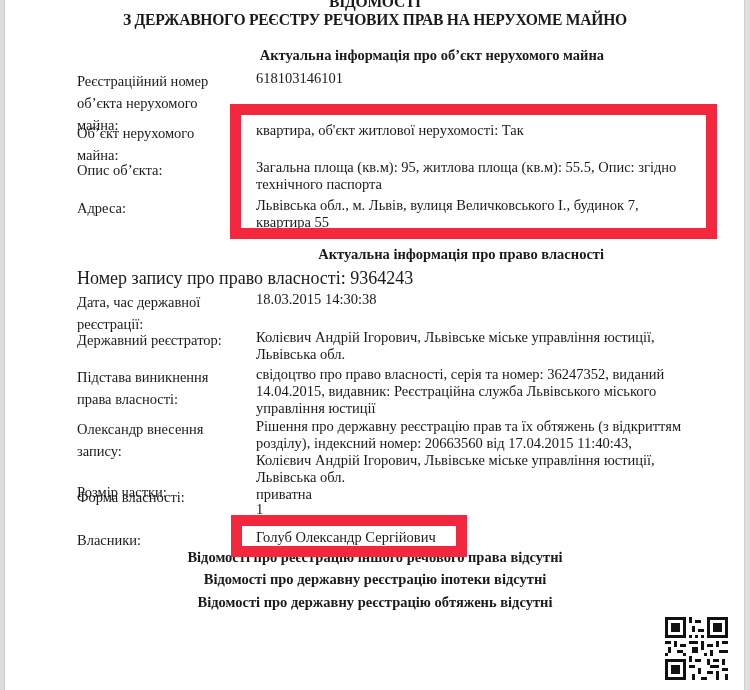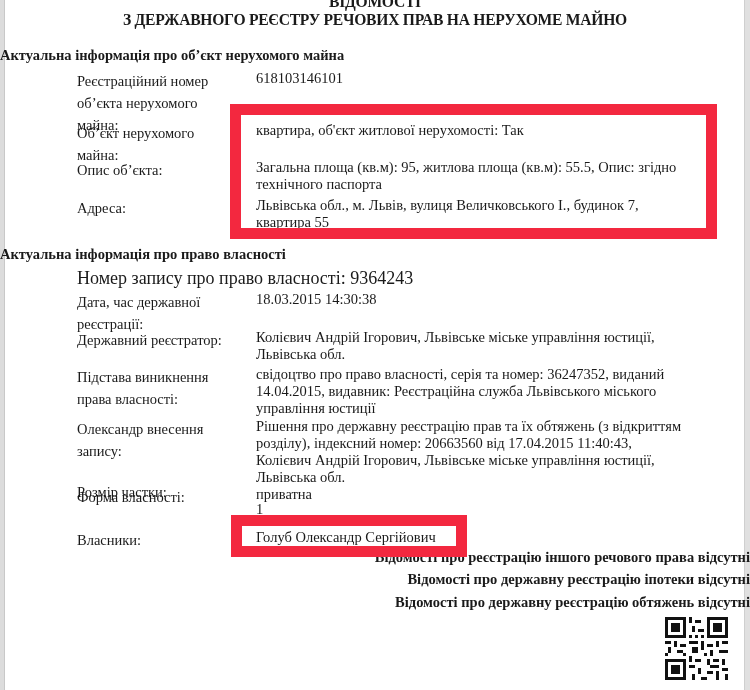--- a/index.html
+++ b/index.html
@@ -9,31 +9,31 @@
     font-family: "Liberation Serif", "DejaVu Serif", serif;
     color: #1a1a1a;
   }
   .edge-left { position: absolute; left: 0; top: 0; width: 4px; height: 690px; background: #dcdcdc; border-right: 1px solid #c8c8c8; }
   .edge-right { position: absolute; right: 0; top: 0; width: 5px; height: 690px; background: #e0e0e0; border-left: 1px solid #cfcfcf; }
 
   .title { position: absolute; left: 0; width: 750px; text-align: center; font-weight: bold; font-size: 17px; letter-spacing: -0.3px; transform: scaleX(0.92); transform-origin: center; white-space: nowrap; }
   .title-1 { top: -8px; }
   .title-2 { top: 10px; }
 
-  .sec-head { position: absolute; left: 0; width: 604px; text-align: left; font-weight: bold; font-size: 14.5px; white-space: nowrap; }
+  .sec-head { position: absolute; left: 0; width: 604px; text-align: right; font-weight: bold; font-size: 14.5px; white-space: nowrap; }
 
   .lbl { position: absolute; left: 77px; width: 165px; font-size: 14.5px; line-height: 22px; }
   .val { position: absolute; left: 256px; width: 460px; font-size: 14.5px; line-height: 17px; }
   .bold-line { position: absolute; left: 77px; font-size: 18px; font-weight: normal; white-space: nowrap; }
 
   .redbox { position: absolute; border: 11px solid #f3283f; box-sizing: border-box; pointer-events: none; }
   .redbox-1 { left: 230px; top: 104px; width: 487px; height: 135px; }
   .redbox-2 { left: 231px; top: 515px; width: 236px; height: 42px; }
 
-  .absent { position: absolute; left: 0; width: 750px; text-align: right; font-weight: bold; font-size: 14.5px; white-space: nowrap; }
+  .absent { position: absolute; left: 0; width: 750px; text-align: center; font-weight: bold; font-size: 14.5px; white-space: nowrap; }
 
   .qr { position: absolute; left: 665px; top: 617px; width: 63px; height: 63px; }
   .qr-caption { position: absolute; left: 668px; top: 684px; font-size: 5px; color: #777; white-space: nowrap; font-family: "Liberation Sans", sans-serif; }
 </style>
 </head>
 <body>
 
 <div class="edge-left"></div>
 <div class="edge-right"></div>
 

